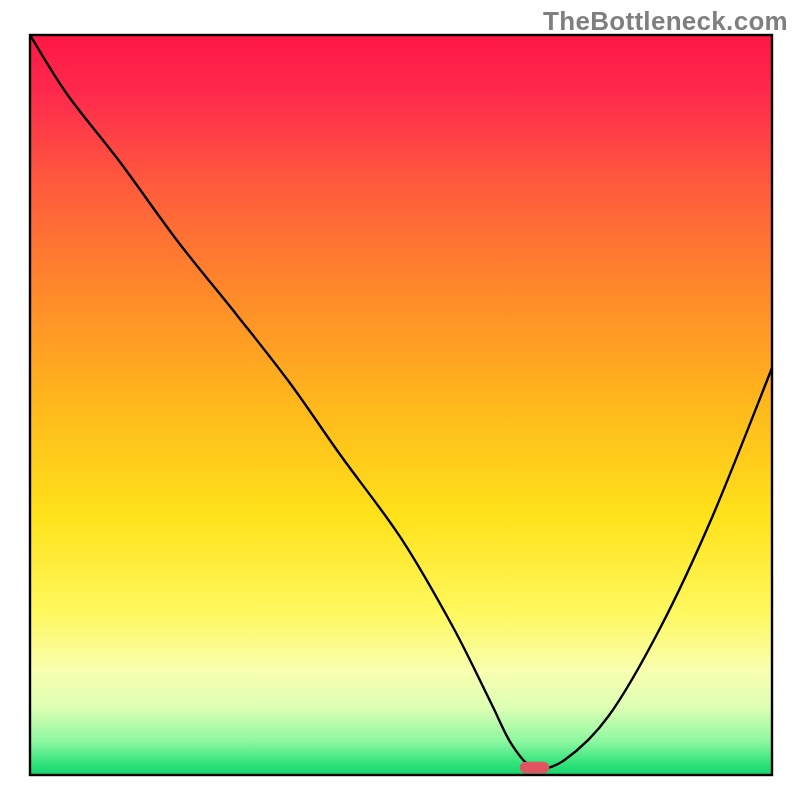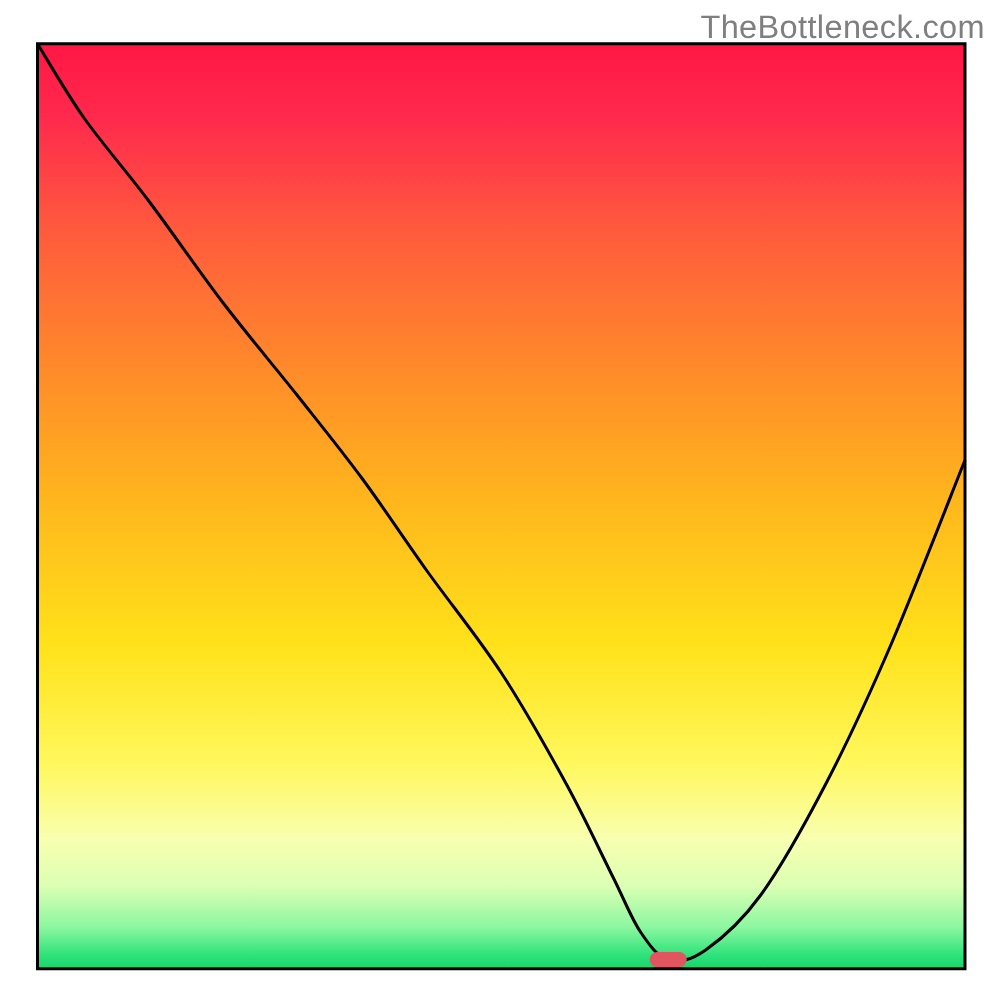--- a/index.html
+++ b/index.html
@@ -15,21 +15,21 @@
     position: relative;
     width: 800px;
     height: 800px;
   }
   .watermark {
     position: absolute;
     top: 6px;
     right: 12px;
     color: #7f7f7f;
     font-size: 26px;
-    font-weight: 400;
+    font-weight: 700;
     letter-spacing: 0.3px;
     z-index: 10;
   }
   svg {
     display: block;
   }
 </style>
 </head>
 <body>
 

